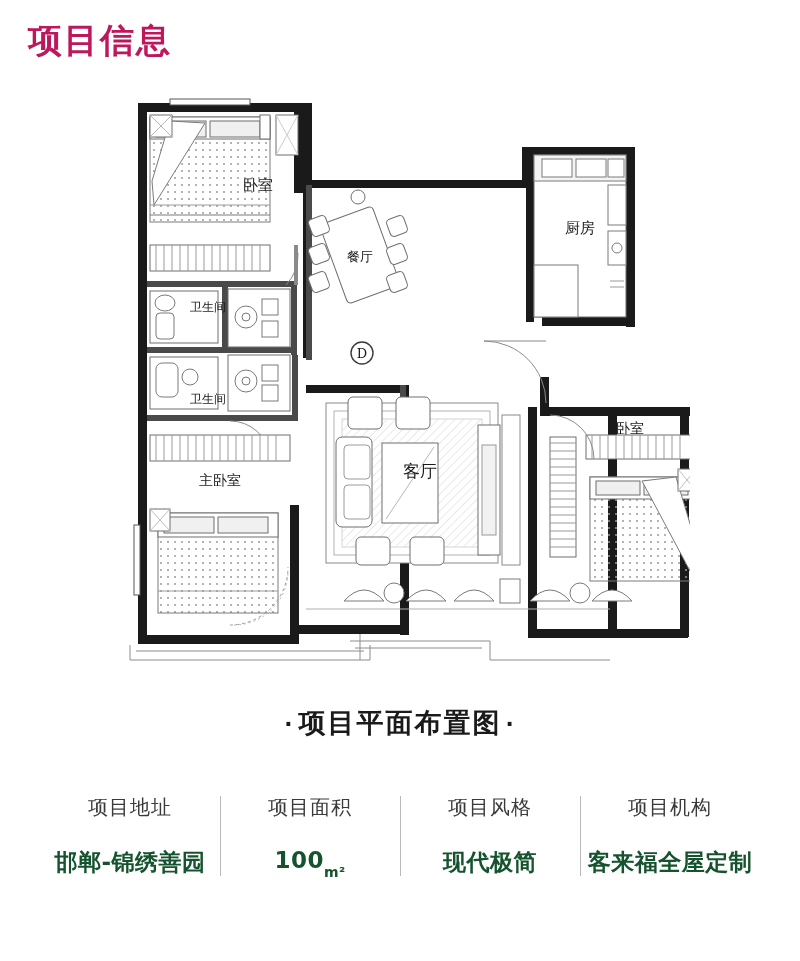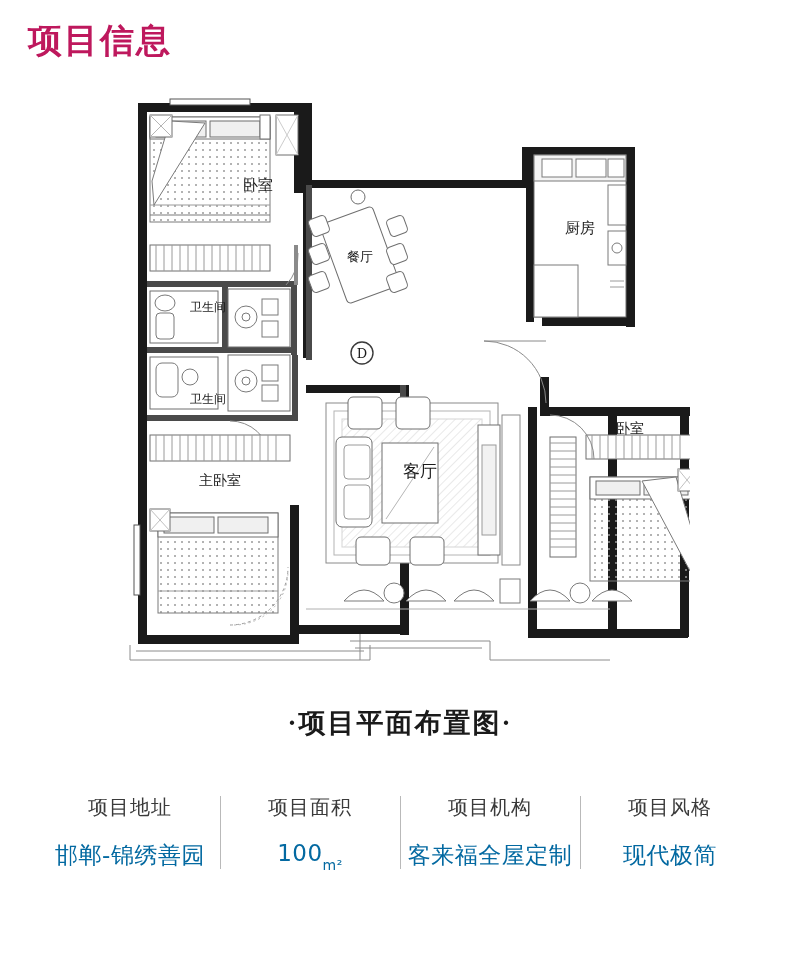--- a/index.html
+++ b/index.html
@@ -40,21 +40,21 @@
   .plan-caption {
     position: absolute;
     left: 0;
     right: 0;
     top: 705px;
     text-align: center;
     font-size: 27px;
     font-weight: bold;
     letter-spacing: 2px;
     color: #1a1a1a;
-    font-family: Liberation Serif, serif;
+    font-family: Liberation Mono, monospace;
   }
 
   
   .info-table {
     position: absolute;
     left: 40px;
     top: 790px;
     width: 720px;
     display: flex;
     flex-direction: row;
@@ -71,26 +71,26 @@
     left: 0;
     top: 6px;
     bottom: 6px;
     width: 1px;
     background: #b9b9b9;
   }
   .info-label {
     font-size: 20px;
     color: #3a3a3a;
     letter-spacing: 1px;
-    margin-bottom: 19px;
+    margin-bottom: 26px;
   }
   .info-value {
     font-size: 23px;
-    color: #0369a1;
-    font-weight: normal;
+    color: #14532d;
+    font-weight: bold;
     letter-spacing: 0.5px;
   }
   .info-value .unit-sup {
     font-size: 14px;
     vertical-align: top;
     line-height: 1;
     position: relative;
     top: 18px;
   }
 
@@ -340,22 +340,22 @@
     <div class="info-label">项目地址</div>
     <div class="info-value"><span>邯郸-锦绣善园</span></div>
   </div>
 
   <div class="info-cell">
     <div class="info-label">项目面积</div>
     <div class="info-value"><span>100</span><span class="unit-sup">m²</span></div>
   </div>
 
   <div class="info-cell">
+    <div class="info-label">项目风格</div>
+    <div class="info-value"><span>现代极简</span></div>
+  </div>
+
+  <div class="info-cell">
     <div class="info-label">项目机构</div>
     <div class="info-value"><span>客来福全屋定制</span></div>
   </div>
 
-  <div class="info-cell">
-    <div class="info-label">项目风格</div>
-    <div class="info-value"><span>现代极简</span></div>
-  </div>
-
 </div>
 
 </body></html>

